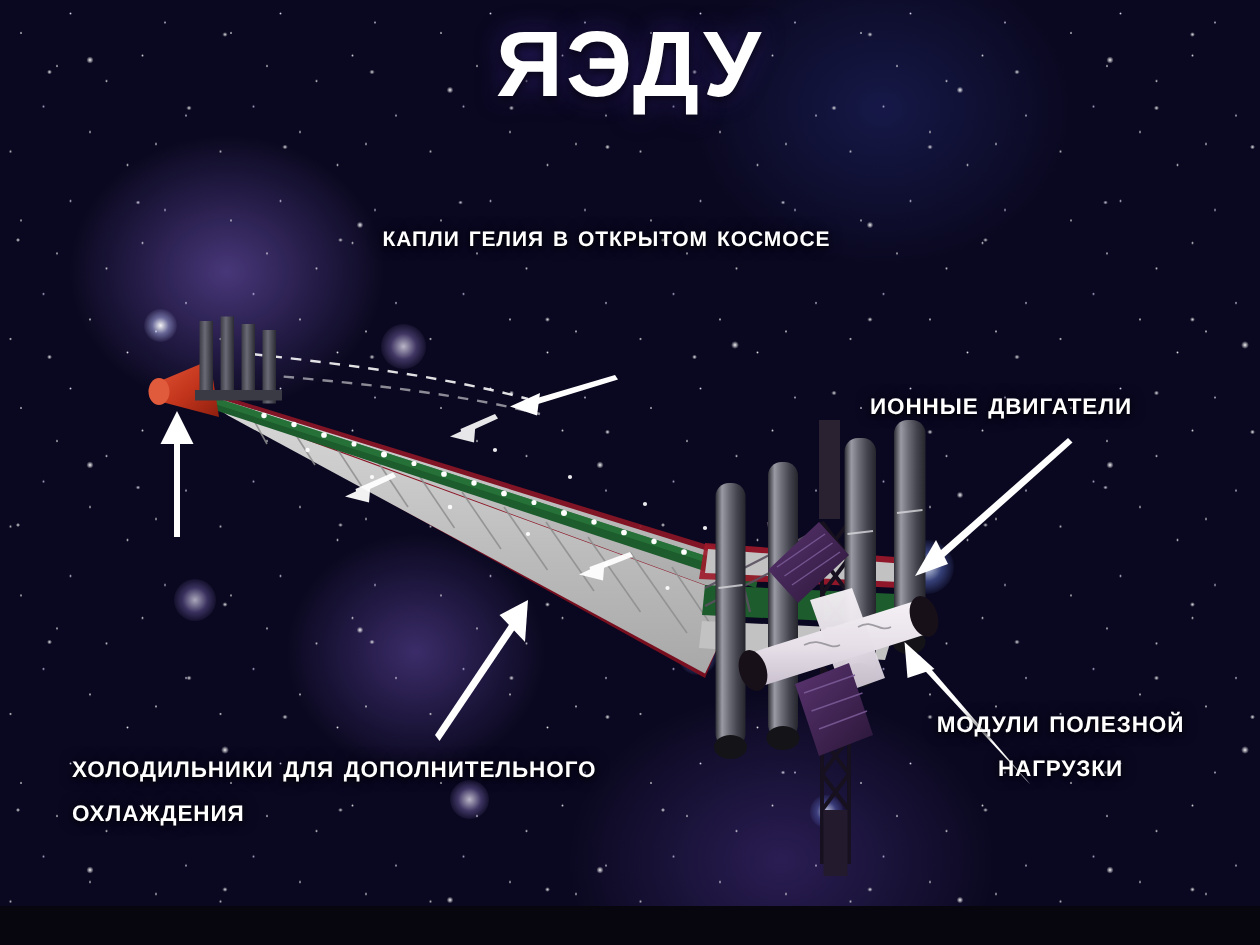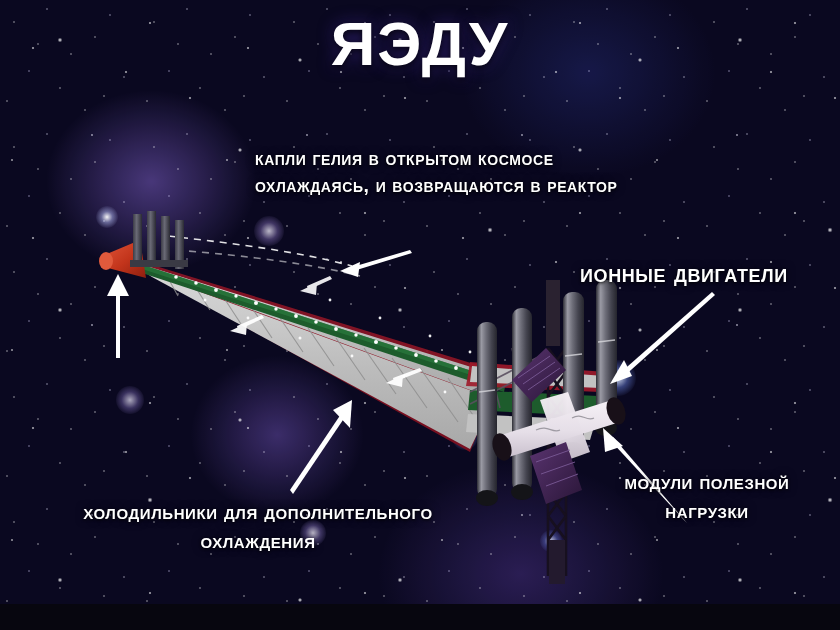--- a/index.html
+++ b/index.html
@@ -82,23 +82,23 @@
   #title{
     position:absolute;left:0;right:0;top:8px;text-align:center;
     color:#fff;font-size:62px;font-weight:bold;letter-spacing:2px;
     text-shadow:0 2px 7px rgba(0,0,0,.8),0 0 16px rgba(60,40,140,.7);
   }
   #desc{
     position:absolute;left:255px;top:145px;width:510px;text-align:left;
     font-size:19.5px;line-height:27px;
   }
   #lbl-reactor{left:30px;top:361px;font-size:21px;white-space:nowrap;}
-  #lbl-ion{left:580px;top:258px;font-size:26px;white-space:nowrap;}
+  #lbl-ion{left:580px;top:258px;font-size:21px;white-space:nowrap;}
   #lbl-payload{left:578px;top:467px;width:258px;text-align:center;font-size:21px;line-height:29px;}
-  #lbl-radiators{left:48px;top:497px;width:420px;text-align:center;font-size:21px;line-height:29px;}
+  #lbl-radiators{left:48px;top:497px;width:420px;font-size:21px;line-height:29px;}
 
   svg{position:absolute;left:0;top:0;overflow:visible;}
 </style>
 </head>
 <body>
 
 <div id="stage">
 
   <div class="bg-layer" id="bg-base"></div>
   <div class="bg-layer" id="bg-nebula2"></div>
@@ -334,21 +334,20 @@
         <path d="M330,276 L332,279 L308,290 L307,286 Z"></path>
         <path d="M300,291 L317,283 L316,295 Z"></path>
       </g>
     </g>
   </svg>
 
   <div id="title">ЯЭДУ</div>
 
   <div id="desc" class="caps">
     <div>Капли гелия в открытом космосе</div>
-    <div>охлаждаясь, и возвращаются в реактор</div>
   </div>
 
 
   <div id="lbl-ion" class="caps">Ионные двигатели</div>
 
   <div id="lbl-payload" class="caps">
     <div>Модули полезной</div>
     <div>нагрузки</div>
   </div>
 

